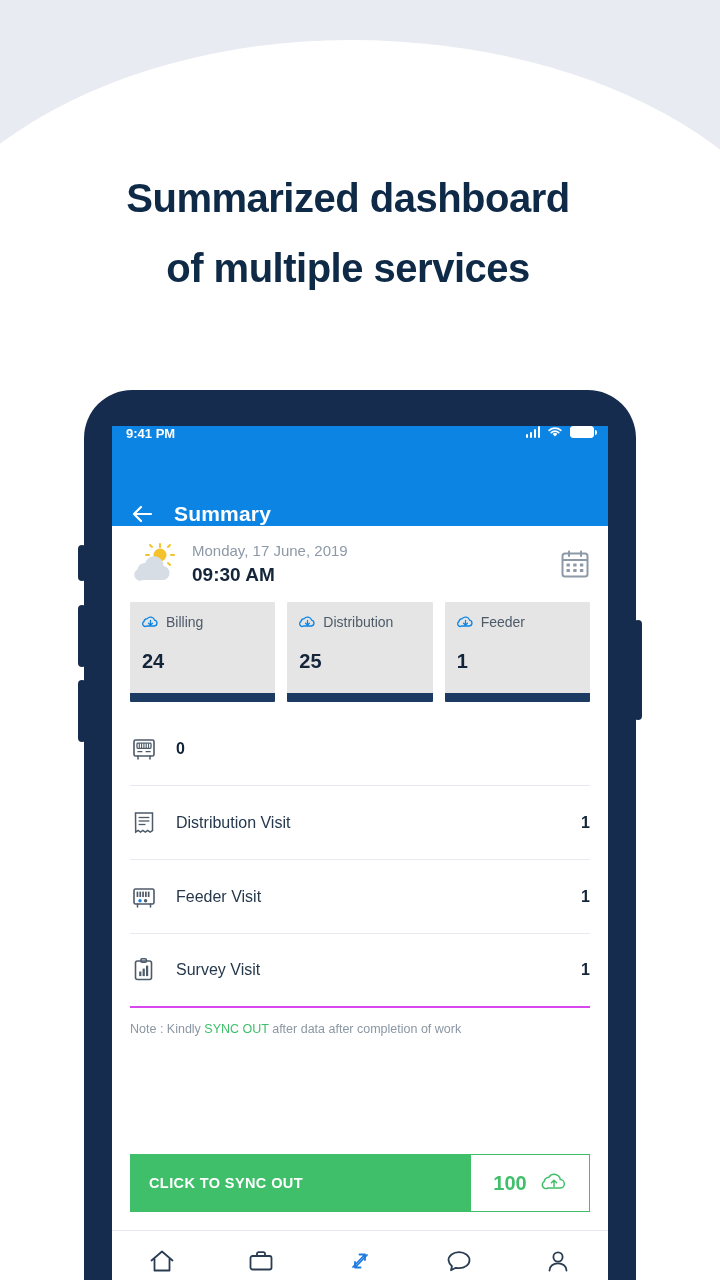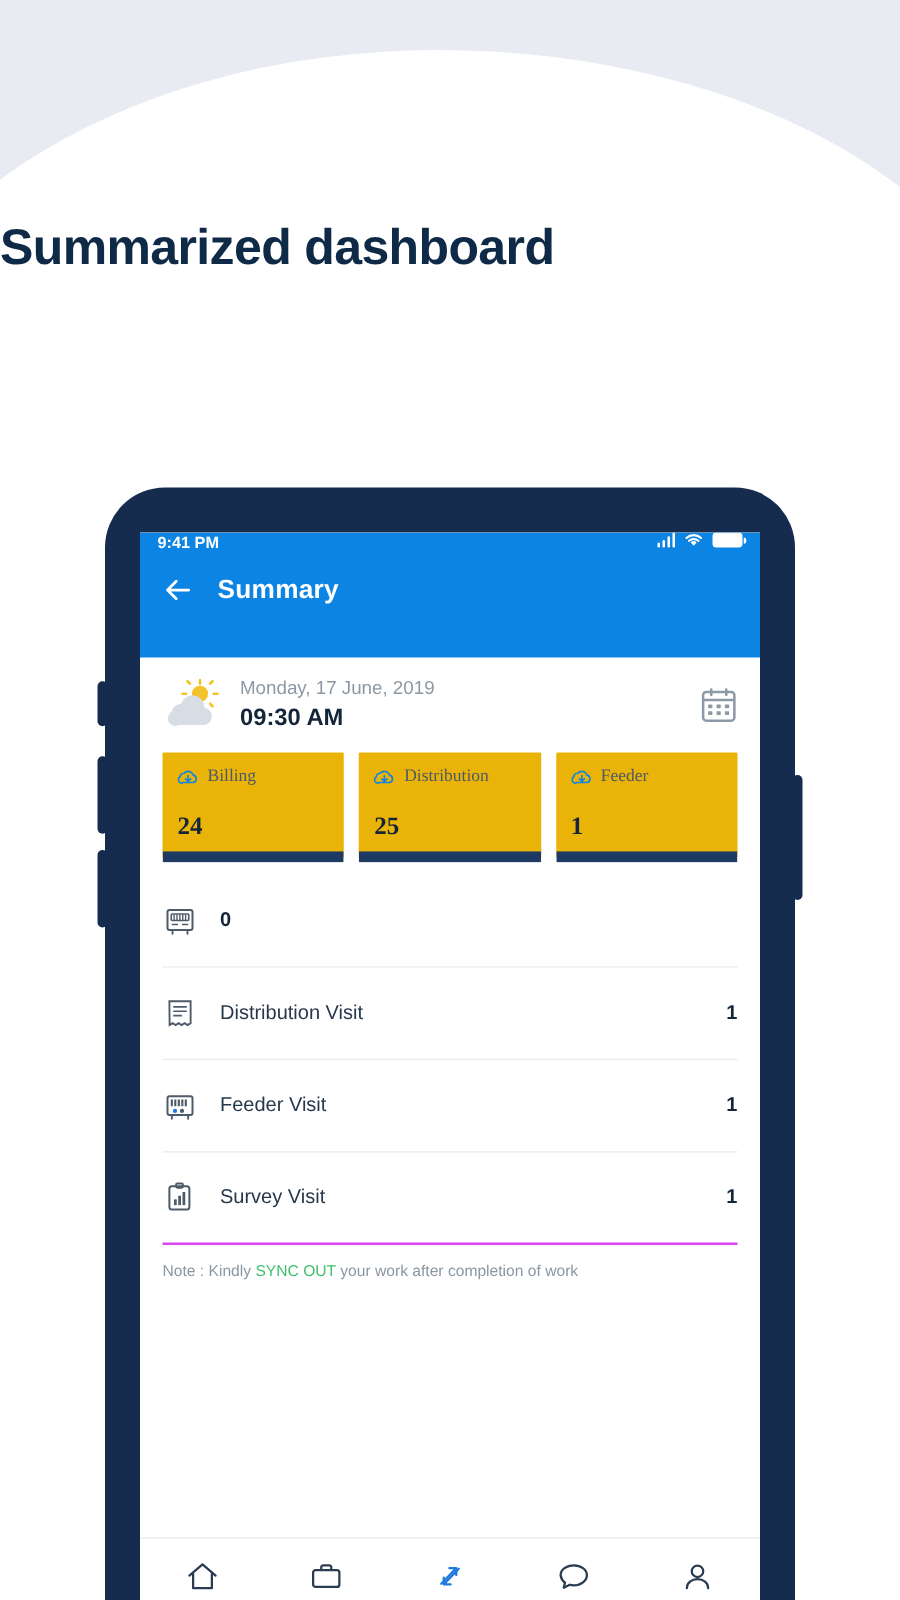--- a/index.html
+++ b/index.html
@@ -23,20 +23,21 @@
     border-radius: 50% 50% 45% 55% / 60% 55% 45% 40%;
   }
   .bg-white-fill {
     position: absolute; top: 250px; left: 0; width: 720px; height: 1030px;
     background: #ffffff;
   }
 
   
   .headline {
     position: absolute; top: 163px; left: 0; width: 696px;
+    text-align: center;
     color: #0e2a47;
     font-size: 40px;
     font-weight: bold;
     line-height: 70px;
     letter-spacing: -0.5px;
   }
 
   
   .phone {
     position: absolute;
@@ -81,21 +82,21 @@
     position: relative; background: #fff;
   }
   .batt:after {
     content: ""; position: absolute; right: -4px; top: 3px;
     width: 2.5px; height: 5px; background: #fff; border-radius: 0 2px 2px 0;
   }
 
   
   .appbar {
     height: 66px; background: #0c84e4;
-    display: flex; align-items: flex-start;
+    display: flex; align-items: flex-end;
     padding: 0 18px; gap: 20px;
     color: #fff;
   }
   .back-arrow { width: 24px; height: 24px; }
   .appbar-title { font-size: 21px; font-weight: bold; letter-spacing: 0.2px; }
 
   
   .date-row {
     display: flex; align-items: center;
     padding: 14px 18px 12px 18px;
@@ -104,27 +105,26 @@
   }
   .weather-icon { width: 48px; height: 44px; flex: 0 0 48px; }
   .date-text { flex: 1; }
   .date-line { font-size: 15px; color: #8d99a6; line-height: 22px; }
   .time-line { font-size: 19px; color: #14253a; font-weight: bold; line-height: 26px; }
   .cal-icon { width: 30px; height: 30px; }
 
   
   .cards { display: flex; gap: 12px; padding: 2px 18px 0 18px; }
   .card {
-    flex: 1; background: #eab308;
+    flex: 1; background: #e5e5e5;
     border-bottom: 9px solid #1d3a63;
-    padding: 12px 10px 8px 12px;
+    padding: 12px 10px 20px 12px;
     min-height: 84px;
     position: relative;
     border-radius: 1px;
-    font-family: Liberation Serif, serif;
   }
   .card-top { display: flex; align-items: center; gap: 7px; }
   .cloud-dl { width: 17px; height: 15px; }
   .card-label { font-size: 14px; color: #4d5a68; }
   .card-value { font-size: 20px; font-weight: bold; color: #14253a; margin-top: 20px; }
 
   
   .list { padding: 10px 18px 0 18px; }
   .row {
     display: flex; align-items: center;
@@ -176,20 +176,21 @@
 <body>
 
 <div class="bg-wrap">
   <div class="bg-grey"></div>
   <div class="bg-white-curve"></div>
   <div class="bg-white-fill"></div>
 </div>
 
 <div class="headline">
   <div>Summarized dashboard</div>
+  <div>of multiple services</div>
 </div>
 
 <div class="phone">
   <div class="phone-btn btn-mute"></div>
   <div class="phone-btn btn-vol1"></div>
   <div class="phone-btn btn-vol2"></div>
   <div class="phone-btn btn-power"></div>
 
   <div class="screen">
 
@@ -374,23 +375,35 @@
             </g>
           </svg>
         </span>
         <span class="row-label">Survey Visit</span>
         <span class="row-value">1</span>
       </div>
 
     </div>
 
     <div class="note">
-      <span>Note : Kindly </span><b>SYNC OUT</b><span> your work after completion of work</span>
-    </div>
-
+      <span>Note : Kindly </span><b>SYNC OUT</b><span> after data after completion of work</span>
+    </div>
+
+    <div class="syncbar">
+      <span class="sync-left">CLICK TO SYNC OUT</span>
+      <span class="sync-right">
+        <span class="sync-count">100</span>
+        <span>
+          <svg width="26" height="22" viewBox="0 0 26 22">
+            <path d="M7 16 H19 a4.2 4.2 0 0 0 0.3 -8.4 A6.2 6.2 0 0 0 8 5.2 a5.3 5.3 0 0 0 -4.9 4.4 A3.6 3.6 0 0 0 7 16 Z" fill="none" stroke="#3fbf6a" stroke-width="1.5"></path>
+            <path d="M13 14.5 V8.4 M10.4 10.8 L13 8.2 L15.6 10.8" stroke="#3fbf6a" stroke-width="1.5" fill="none" stroke-linecap="round" stroke-linejoin="round"></path>
+          </svg>
+        </span>
+      </span>
+    </div>
 
     <div class="bottomnav">
       <span class="nav-item">
         <span>
           <svg width="26" height="24" viewBox="0 0 26 24">
             <path d="M2.5 11.5 L13 2.5 L23.5 11.5 M5.5 10 V21.5 H20.5 V10" stroke="#2a3c52" stroke-width="1.8" fill="none" stroke-linecap="round" stroke-linejoin="round"></path>
           </svg>
         </span>
       </span>
       <span class="nav-item">

